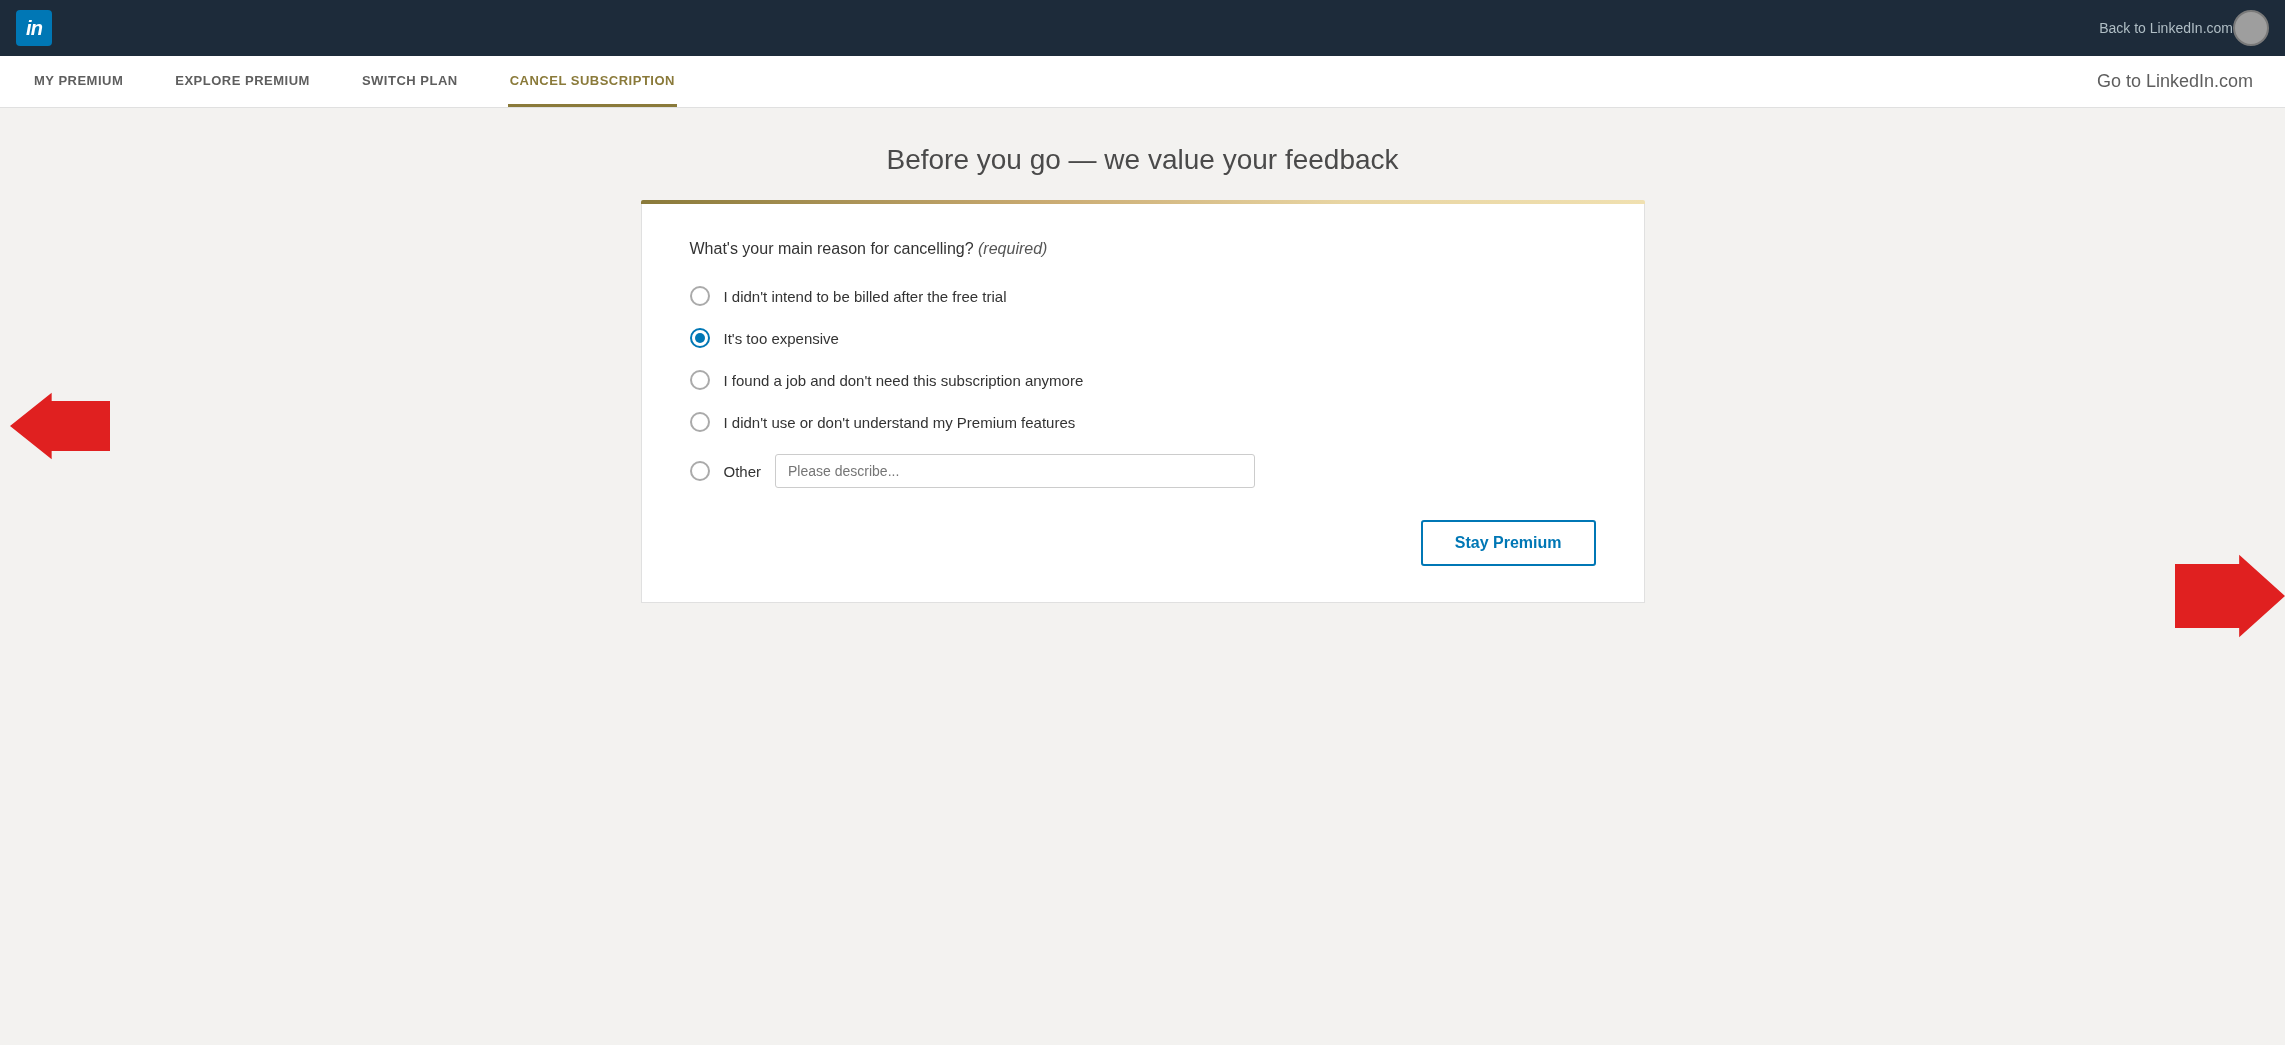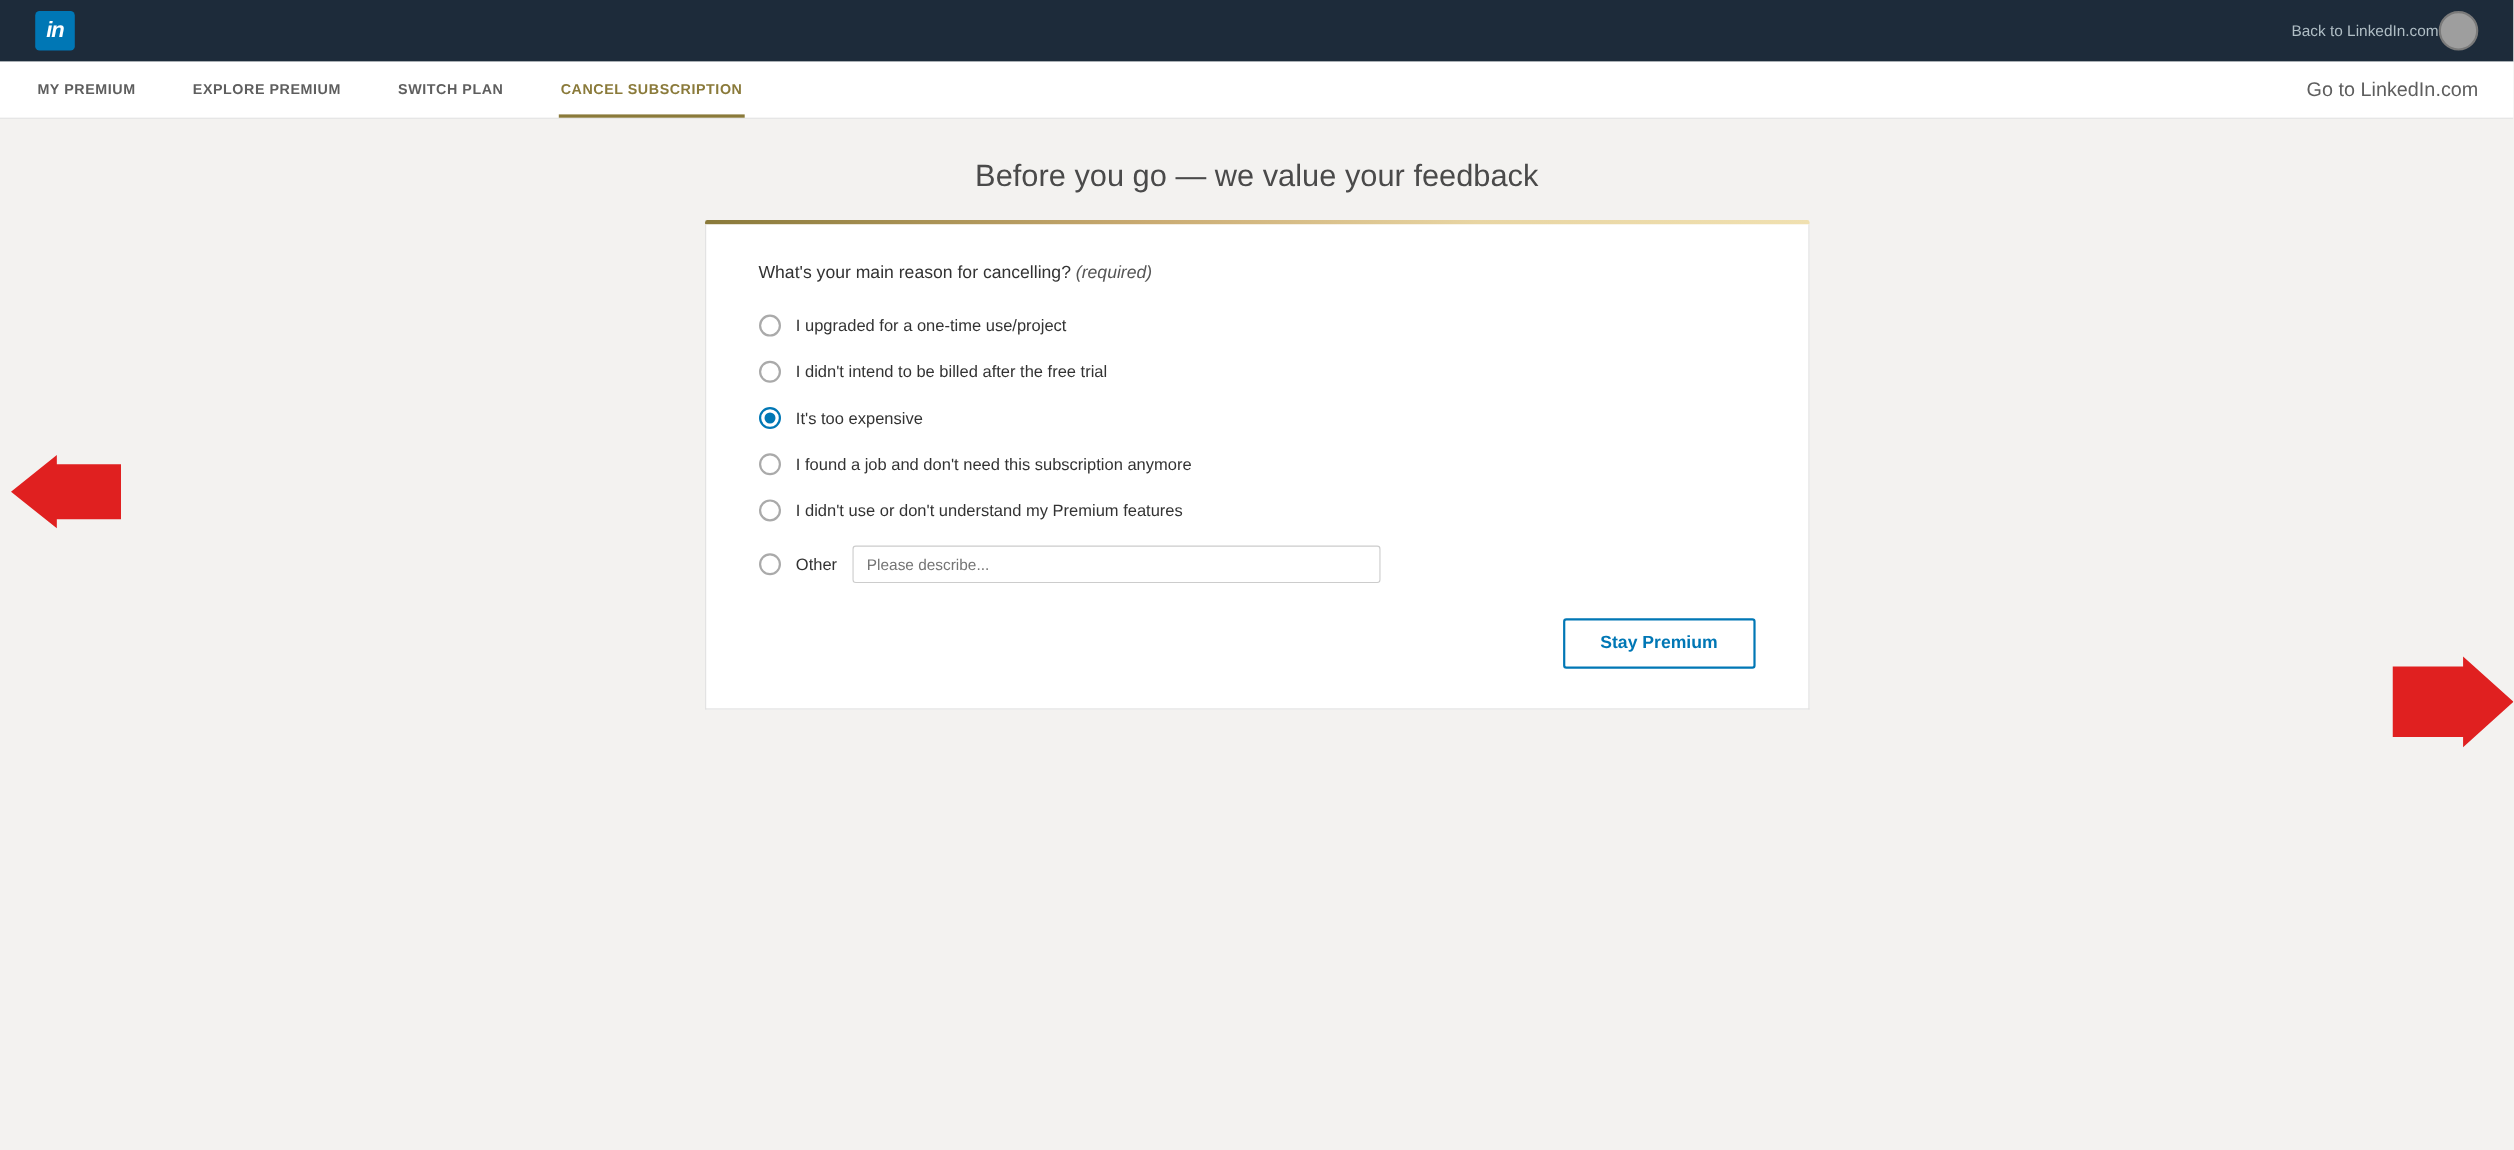--- a/index.html
+++ b/index.html
@@ -9,21 +9,21 @@
       min-height: 100vh;
     }
 
     
     .top-bar {
       background: #1d2b3a;
       height: 56px;
       display: flex;
       align-items: center;
       justify-content: space-between;
-      padding: 0 32px;
+      padding: 0 16px;
     }
     .linkedin-logo {
       width: 36px;
       height: 36px;
       background: #0077b5;
       border-radius: 4px;
       display: flex;
       align-items: center;
       justify-content: center;
       color: white;
@@ -291,24 +291,20 @@
   <div class="main-content">
     <div class="card-wrapper">
       <div class="form-card">
 
         <div class="question-label">
           <span>What's your main reason for cancelling?</span> <em>(required)</em>
         </div>
 
         <div class="radio-section">
 
-          <label class="radio-option">
-            <input type="radio" name="cancel-reason" style="">
-            <span class="radio-label">I upgraded for a one-time use/project</span>
-          </label>
 
           <label class="radio-option">
             <input type="radio" name="cancel-reason" style="">
             <span class="radio-label">I didn't intend to be billed after the free trial</span>
           </label>
 
           <label class="radio-option">
             <input type="radio" name="cancel-reason" checked="" style="">
             <span class="radio-label">It's too expensive</span>
           </label>

